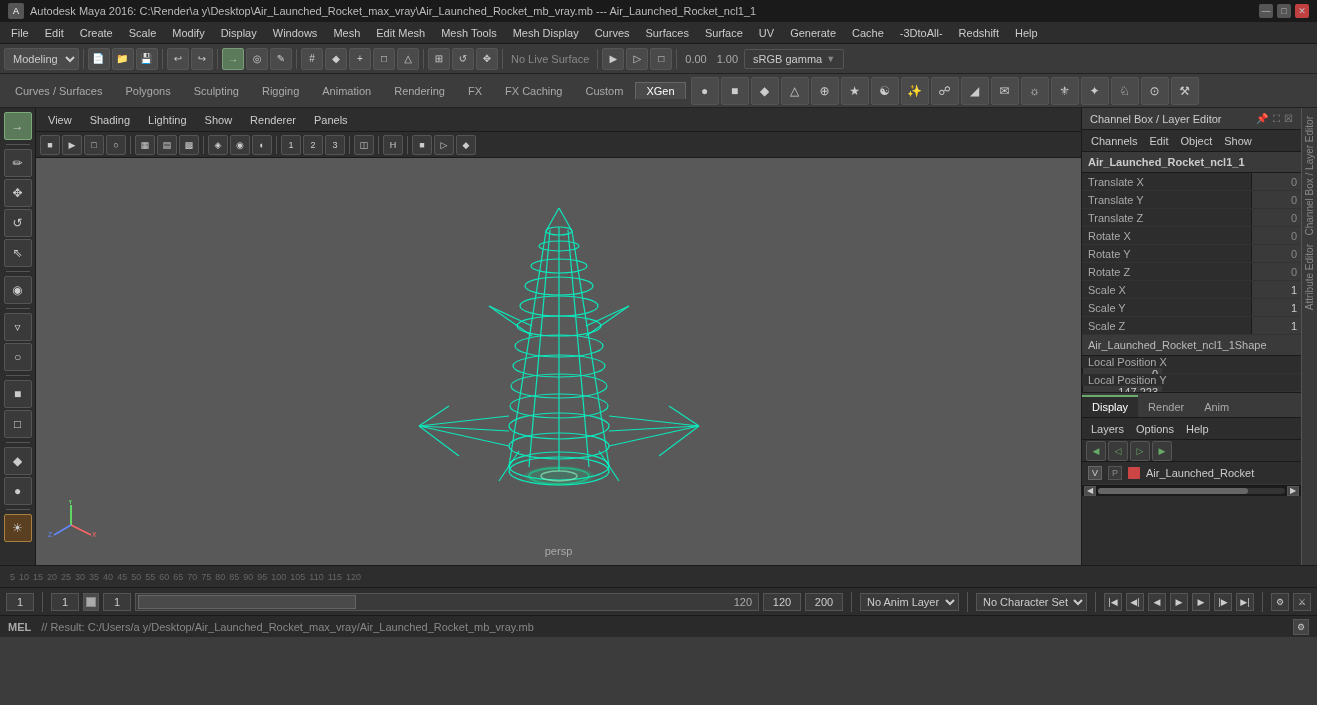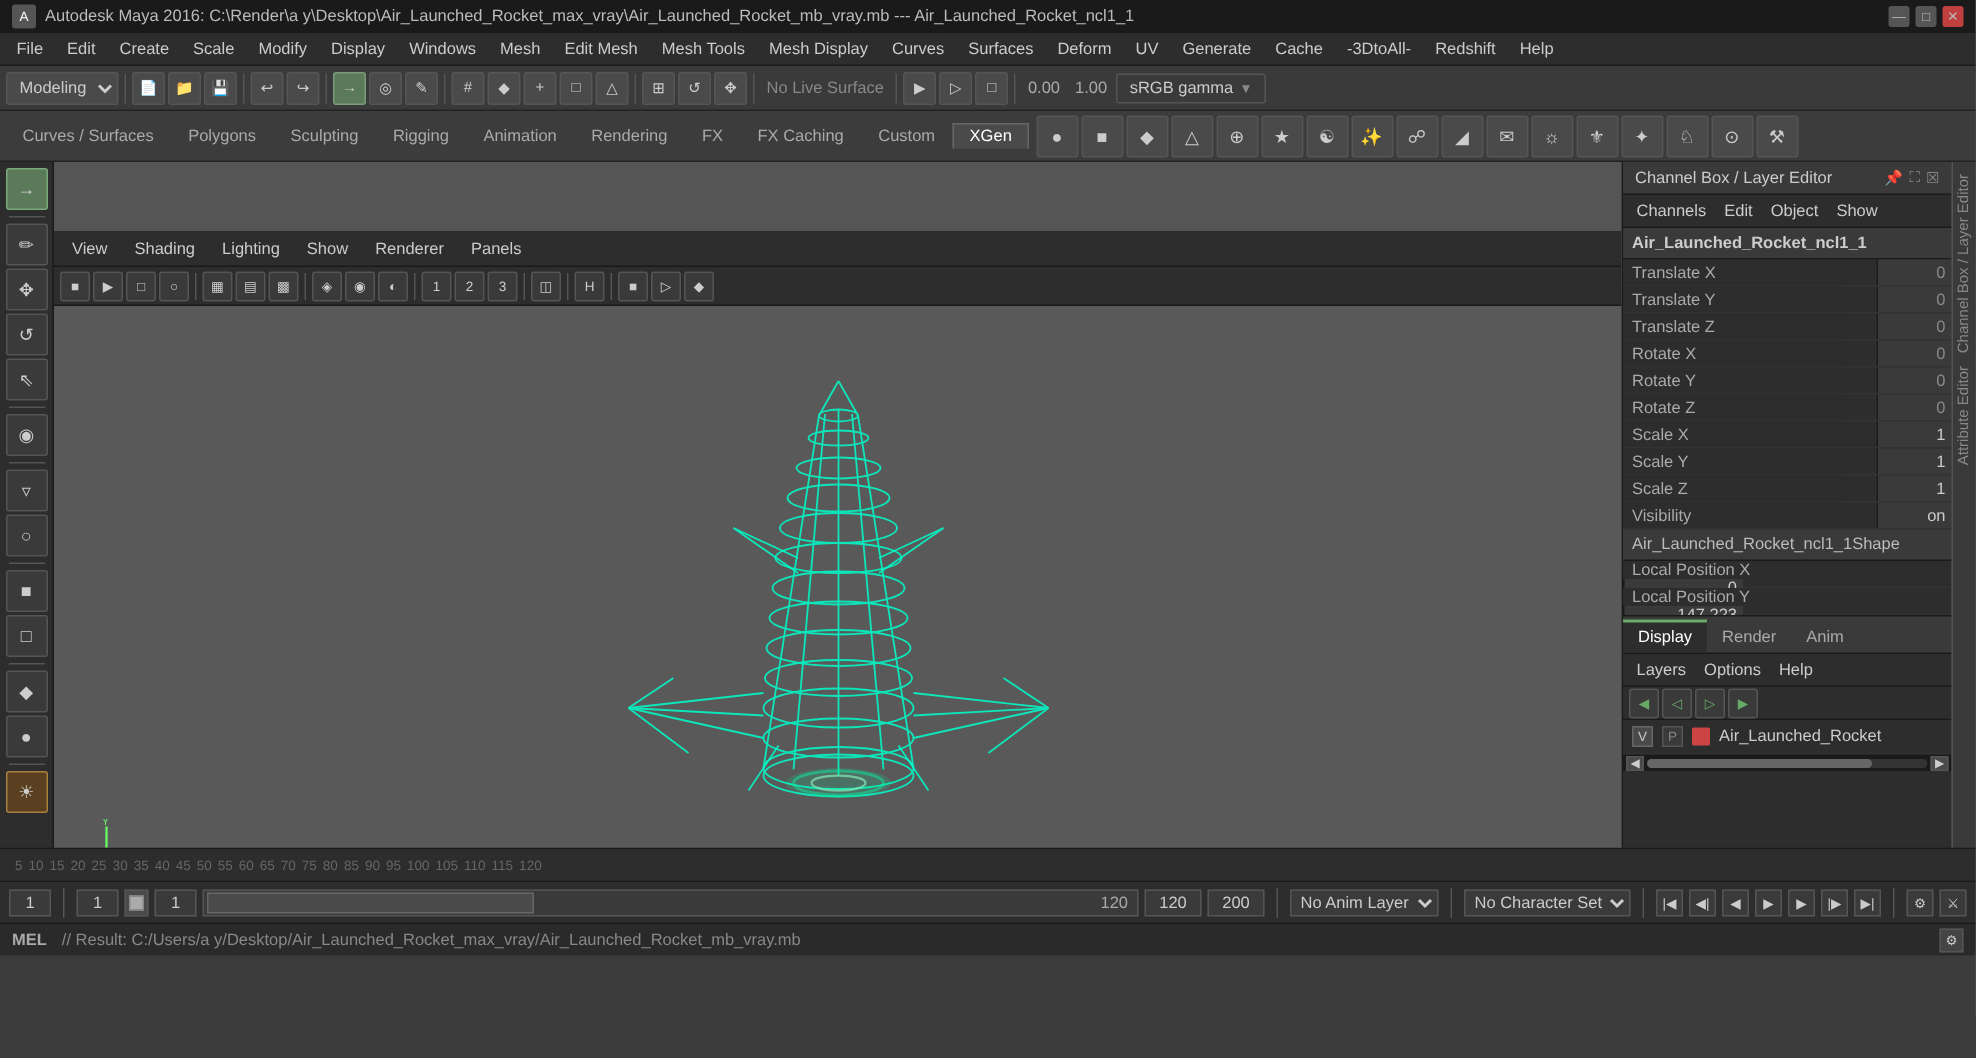--- a/index.html
+++ b/index.html
@@ -50,21 +50,21 @@
     }
     .tool-btn { width: 28px; height: 28px; background: #3a3a3a; border: 1px solid #555; border-radius: 2px; cursor: pointer; display: flex; align-items: center; justify-content: center; font-size: 12px; color: #ccc; }
     .tool-btn.active { background: #5a7a5a; border-color: #7aaa7a; }
     .tool-sep { width: 24px; height: 1px; background: #555; margin: 2px 0; }
 
     
     #viewport {
       flex: 1; background: #555; position: relative; overflow: hidden;
     }
     #viewport-header {
-      height: 24px; background: #2d2d2d; display: flex; align-items: center; padding: 0 8px; gap: 10px; border-bottom: 1px solid #1a1a1a; margin-top: 46px;
+      height: 24px; background: #2d2d2d; display: flex; align-items: center; padding: 0 8px; gap: 10px; border-bottom: 1px solid #1a1a1a;
     }
     .viewport-menu { font-size: 11px; color: #ccc; cursor: pointer; padding: 2px 4px; }
     #viewport-toolbar {
       height: 26px; background: #2d2d2d; display: flex; align-items: center; padding: 0 4px; gap: 2px; border-bottom: 1px solid #1a1a1a;
     }
     .vp-btn { width: 20px; height: 20px; background: #3a3a3a; border: 1px solid #555; border-radius: 2px; cursor: pointer; display: flex; align-items: center; justify-content: center; font-size: 9px; color: #ccc; flex-shrink: 0; }
     .vp-sep { width: 1px; height: 18px; background: #555; margin: 0 2px; }
     #viewport-canvas { width: 100%; height: calc(100% - 50px); background: #595959; position: relative; display: flex; align-items: center; justify-content: center; overflow: hidden; }
     #persp-label { position: absolute; bottom: 8px; left: 50%; transform: translateX(-50%); color: #aaa; font-size: 11px; }
 
@@ -153,21 +153,21 @@
   <div class="menu-item">Scale</div>
   <div class="menu-item">Modify</div>
   <div class="menu-item">Display</div>
   <div class="menu-item">Windows</div>
   <div class="menu-item">Mesh</div>
   <div class="menu-item">Edit Mesh</div>
   <div class="menu-item">Mesh Tools</div>
   <div class="menu-item">Mesh Display</div>
   <div class="menu-item">Curves</div>
   <div class="menu-item">Surfaces</div>
-  <div class="menu-item">Deform</div>
+  <div class="menu-item">Surface</div>
   <div class="menu-item">UV</div>
   <div class="menu-item">Generate</div>
   <div class="menu-item">Cache</div>
   <div class="menu-item">-3DtoAll-</div>
   <div class="menu-item">Redshift</div>
   <div class="menu-item">Help</div>
 </div>
 
 <div id="toolbar1">
   <select class="toolbar-dropdown">
@@ -423,24 +423,20 @@
         <span class="channel-name">Scale X</span>
         <span class="channel-value one">1</span>
       </div>
       <div class="channel-row">
         <span class="channel-name">Scale Y</span>
         <span class="channel-value one">1</span>
       </div>
       <div class="channel-row">
         <span class="channel-name">Scale Z</span>
         <span class="channel-value one">1</span>
-      </div>
-      <div class="channel-row">
-        <span class="channel-name">Visibility</span>
-        <span class="channel-value">on</span>
       </div>
     </div>
     <div class="shapes-name">Air_Launched_Rocket_ncl1_1Shape</div>
     <div class="local-pos-row">
       <span class="local-pos-name">Local Position X</span>
       <span class="local-pos-value">0</span>
     </div>
     <div class="local-pos-row">
       <span class="local-pos-name">Local Position Y</span>
       <span class="local-pos-value">147.223</span>

